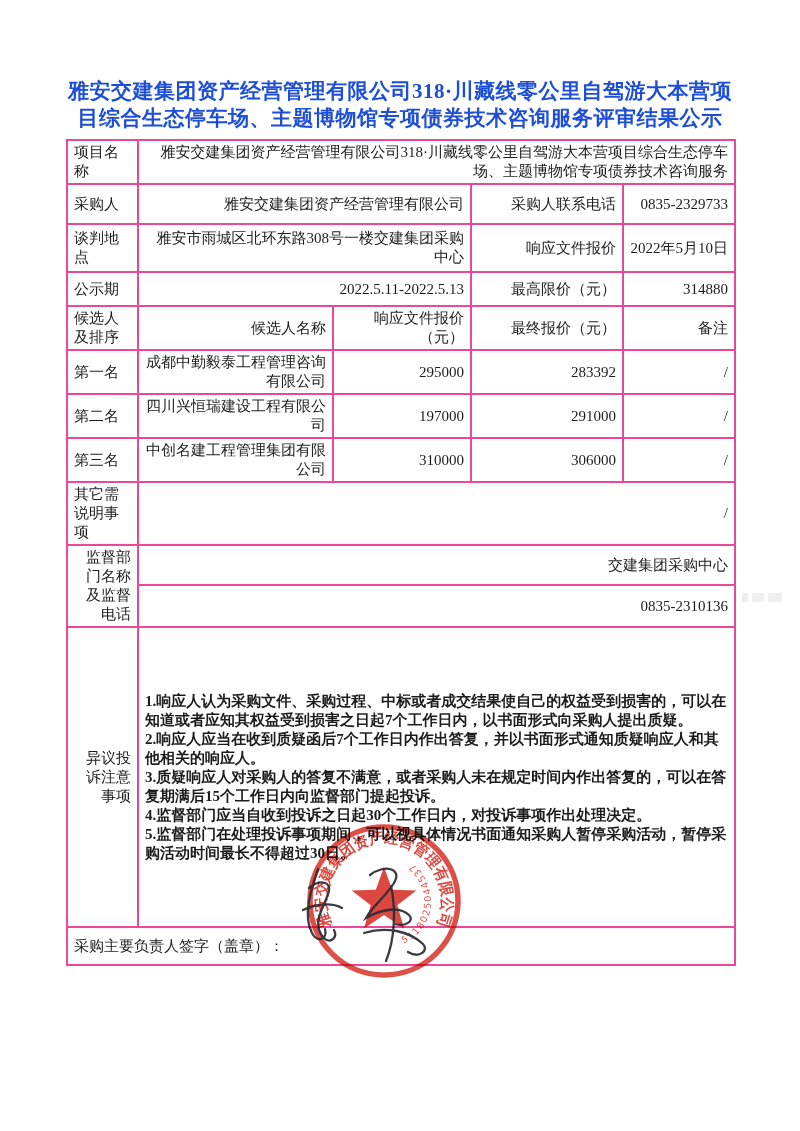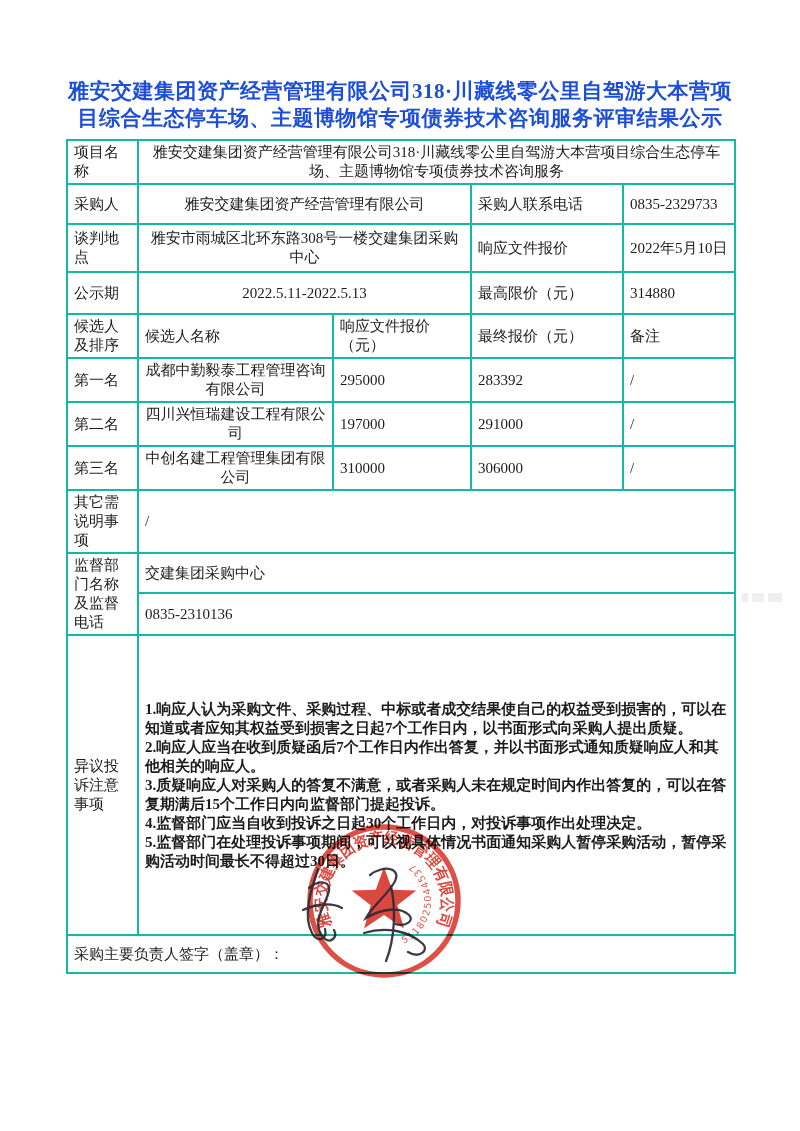--- a/index.html
+++ b/index.html
@@ -11,27 +11,27 @@
   .doc-title{
     position:absolute;top:78px;left:40px;width:720px;
     text-align:center;font-weight:bold;font-size:21px;line-height:27px;
     letter-spacing:0.5px;color:#1d4ed8;
   }
   table.main{
     position:absolute;left:66px;top:139px;width:668px;
     border-collapse:collapse;table-layout:fixed;
   }
   table.main td{
-    border:2px solid #14b8a6;vertical-align:middle;
+    border:2px solid #ec4899;vertical-align:middle;
     font-size:15px;line-height:19px;padding:2px 6px;
     overflow:hidden;
   }
   td.lbl{padding:2px 3px 2px 4px;}
-  td.ctr{text-align:left;}
-  td.val{text-align:center;}
+  td.ctr{text-align:right;}
+  td.val{text-align:right;}
   td.small{font-size:13.5px;line-height:17px;}
   td.objection-content{font-size:14.5px;line-height:21px;padding:30px 8px 8px 10px;vertical-align:middle;}
   td.objection-content .obj-item{margin:0;font-weight:bold;}
   td.sig-row{padding-left:9px;font-size:15.5px;}
   .stamp-wrap{
     position:absolute;left:274px;top:791px;width:220px;height:220px;
     mix-blend-mode:multiply;pointer-events:none;
   }
   .scan-artifact{
     position:absolute;left:742px;top:593px;width:48px;height:9px;
@@ -65,21 +65,21 @@
       <td class="val" colspan="2">雅安交建集团资产经营管理有限公司</td>
       <td class="ctr">采购人联系电话</td>
       <td class="ctr">0835-2329733</td>
     </tr>
     <tr style="height:48px">
       <td class="lbl">谈判地点</td>
       <td class="val" colspan="2">雅安市雨城区北环东路308号一楼交建集团采购中心</td>
       <td class="ctr">响应文件报价</td>
       <td class="ctr">2022年5月10日</td>
     </tr>
-    <tr style="height:42px">
+    <tr style="height:34px">
       <td class="lbl">公示期</td>
       <td class="val" colspan="2">2022.5.11-2022.5.13</td>
       <td class="ctr">最高限价（元）</td>
       <td class="ctr">314880</td>
     </tr>
     <tr style="height:37px">
       <td class="lbl">候选人及排序</td>
       <td class="ctr">候选人名称</td>
       <td class="ctr">响应文件报价（元）</td>
       <td class="ctr">最终报价（元）</td>

